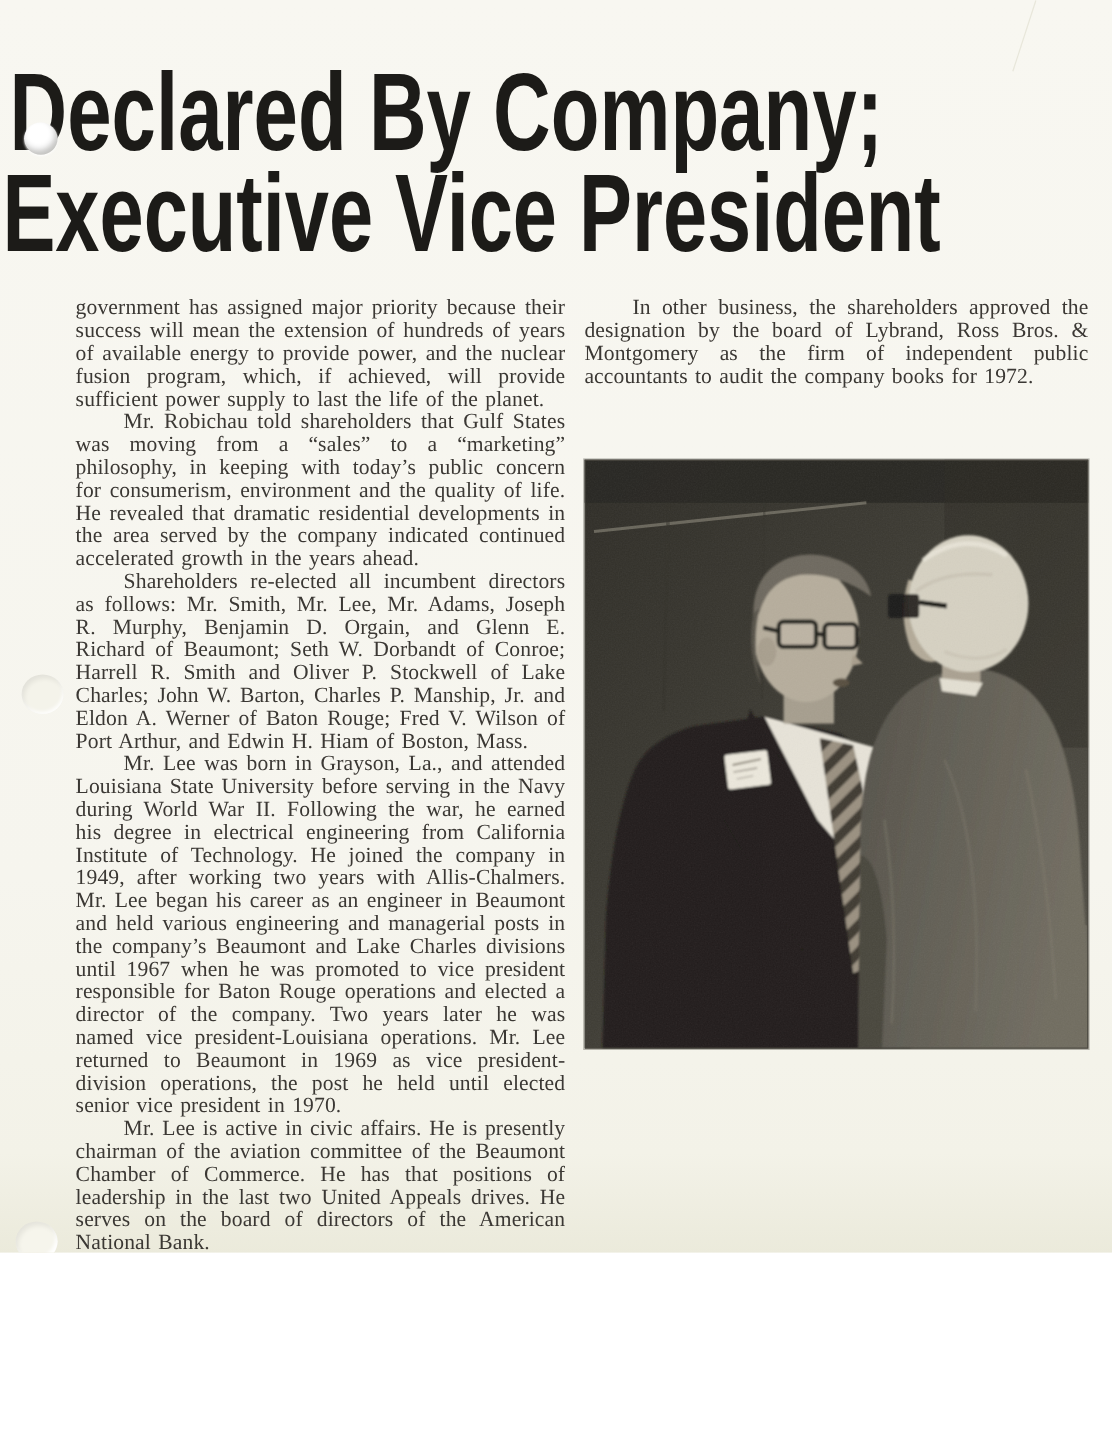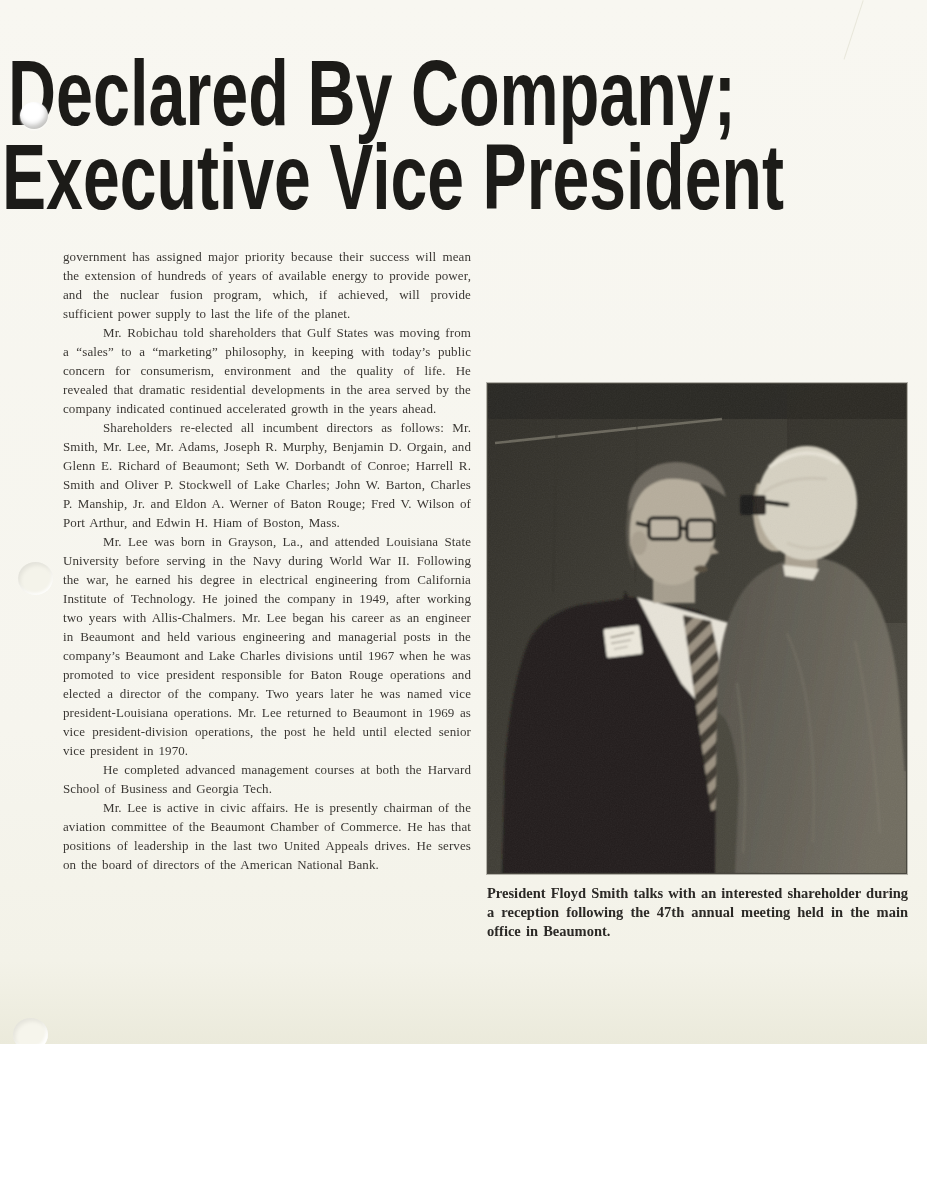--- a/index.html
+++ b/index.html
@@ -14,21 +14,21 @@
     font-family:"Liberation Sans",sans-serif;
     font-weight:700;
     fill:#1c1b18;
   }
   
   .col{position:absolute;color:#3b3834;}
   .col-left{left:63px;top:247px;width:408px;}
   .col-right{left:487px;top:247px;width:420px;}
   .col p{
     margin:0;
-    font-size:13px;
+    font-size:18px;
     line-height:19px;
     text-align:justify;
     letter-spacing:0.1px;
     word-spacing:1.5px;
   }
   .col p.indent{text-indent:40px;}
   
   .photo{
     position:absolute;left:487px;top:383px;width:420px;height:491px;
     box-shadow:0 0 0 1px rgba(60,58,50,0.35);
@@ -82,25 +82,25 @@
   <svg class="headline-svg" width="927" height="230" viewBox="0 0 927 230">
     <text x="8" y="125" font-size="92" textLength="728" lengthAdjust="spacingAndGlyphs">Declared By Company;</text>
     <text x="2" y="209" font-size="92" textLength="782" lengthAdjust="spacingAndGlyphs">Executive Vice President</text>
   </svg>
 
   <div class="col col-left">
     <p>government has assigned major priority because their success will mean the extension of hundreds of years of available energy to provide power, and the nuclear fusion program, which, if achieved, will provide sufficient power supply to last the life of the planet.</p>
     <p class="indent">Mr. Robichau told shareholders that Gulf States was moving from a “sales” to a “marketing” philosophy, in keeping with today’s public concern for consumerism, environment and the quality of life. He revealed that dramatic residential developments in the area served by the company indicated continued accelerated growth in the years ahead.</p>
     <p class="indent">Shareholders re-elected all incumbent directors as follows: Mr. Smith, Mr. Lee, Mr. Adams, Joseph R. Murphy, Benjamin D. Orgain, and Glenn E. Richard of Beaumont; Seth W. Dorbandt of Conroe; Harrell R. Smith and Oliver P. Stockwell of Lake Charles; John W. Barton, Charles P. Manship, Jr. and Eldon A. Werner of Baton Rouge; Fred V. Wilson of Port Arthur, and Edwin H. Hiam of Boston, Mass.</p>
     <p class="indent">Mr. Lee was born in Grayson, La., and attended Louisiana State University before serving in the Navy during World War II. Following the war, he earned his degree in electrical engineering from California Institute of Technology. He joined the company in 1949, after working two years with Allis-Chalmers. Mr. Lee began his career as an engineer in Beaumont and held various engineering and managerial posts in the company’s Beaumont and Lake Charles divisions until 1967 when he was promoted to vice president responsible for Baton Rouge operations and elected a director of the company. Two years later he was named vice president-Louisiana operations. Mr. Lee returned to Beaumont in 1969 as vice president-division operations, the post he held until elected senior vice president in 1970.</p>
-    <p class="indent">He completed advanced management courses at both the Harvard School of Business and Georgia Tech.</p>
     <p class="indent">Mr. Lee is active in civic affairs. He is presently chairman of the aviation committee of the Beaumont Chamber of Commerce. He has that positions of leadership in the last two United Appeals drives. He serves on the board of directors of the American National Bank.</p>
   </div>
 
   <div class="col col-right">
+    <p class="indent">In other business, the shareholders approved the designation by the board of Lybrand, Ross Bros. &amp; Montgomery as the firm of independent public accountants to audit the company books for 1972.</p>
   </div>
 
   <svg class="photo" width="420" height="491" viewBox="0 0 420 491">
     <defs>
       <linearGradient id="bgG" x1="0" y1="0" x2="1" y2="1">
         <stop offset="0" stop-color="#2f2d27"></stop>
         <stop offset="0.55" stop-color="#413f37"></stop>
         <stop offset="1" stop-color="#56534a"></stop>
       </linearGradient>
       <linearGradient id="suitGrad" x1="0" y1="0" x2="1" y2="0.3">
@@ -173,21 +173,20 @@
       <g>
         <rect x="253" y="112" width="26" height="20" rx="3" fill="#1b1a16" opacity="0.9"></rect>
         <line x1="279" y1="119" x2="302" y2="122" stroke="#1b1a16" stroke-width="4"></line>
       </g>
     </g>
 
     <rect width="420" height="491" filter="url(#grainF)" opacity="0.07"></rect>
     <rect x="0.5" y="0.5" width="419" height="490" fill="none" stroke="#4a4840" stroke-width="1"></rect>
   </svg>
 
-  <div class="caption">President Floyd Smith talks with an interested shareholder during a reception following the 47th annual meeting held in the main office in Beaumont.</div>
 
   <div class="footer-label">Page Hiam</div>
 
   <div class="hole hole-1"></div>
   <div class="hole hole-2"></div>
   <div class="hole hole-3"></div>
   <div class="edge-line-right"></div>
   <div class="crease-top-right"></div>
   <div class="bottom-shade"></div>
 

